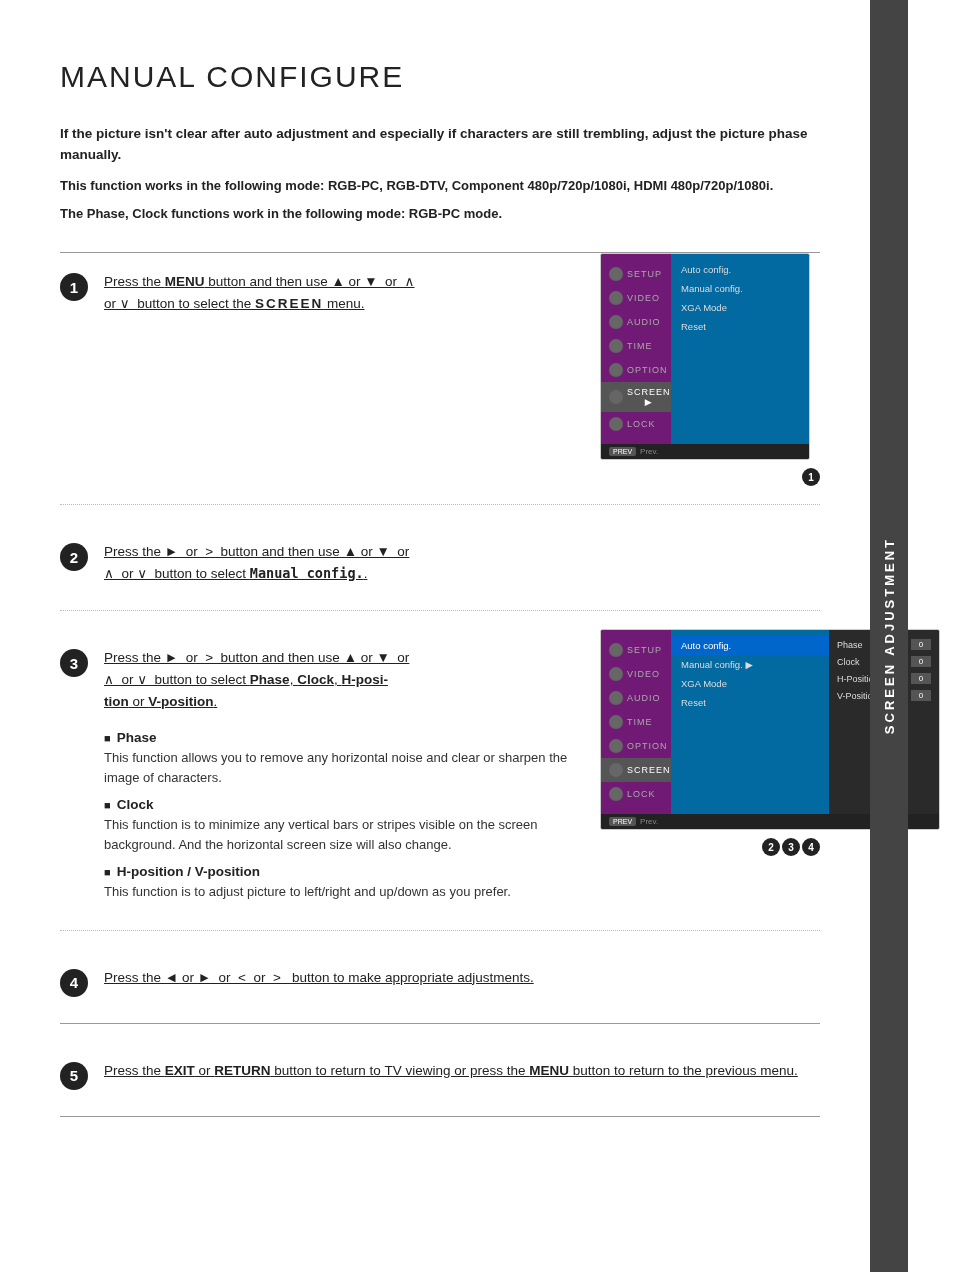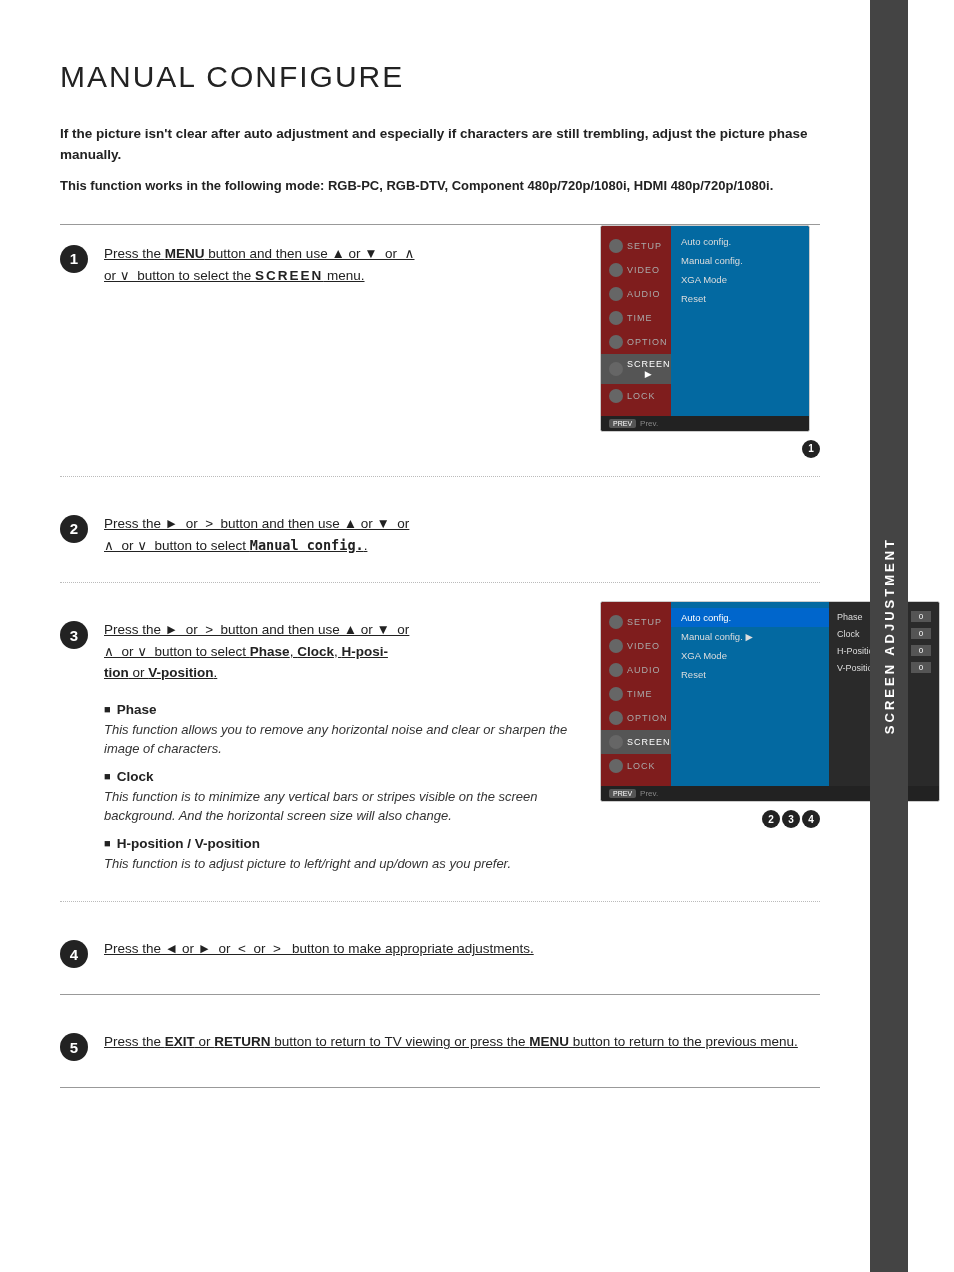--- a/index.html
+++ b/index.html
@@ -155,39 +155,38 @@
 
     .sub-item-title::before {
       content: "■";
       font-size: 11px;
     }
 
     .sub-item-desc {
       font-size: 13px;
       line-height: 1.5;
       color: #333;
-      font-style: italic;
     }
 
     
     .tv-menu {
       border: 1px solid #ccc;
       background: #1a1a1a;
       border-radius: 3px;
       overflow: hidden;
       width: 210px;
       margin-bottom: 8px;
     }
 
     .tv-menu-inner {
       display: flex;
     }
 
     .tv-sidebar {
-      background: #7f1d1d;
+      background: #701a75;
       width: 70px;
       padding: 8px 0;
     }
 
     .tv-sidebar-item {
       color: #aaa;
       font-size: 9px;
       padding: 5px 8px;
       text-align: center;
       letter-spacing: 1px;
@@ -316,20 +315,23 @@
 
     <h1 class="page-title">MANUAL CONFIGURE</h1>
 
     <p class="intro-bold">If the picture isn't clear after auto adjustment and especially if characters are still trembling, adjust the picture phase manually.</p>
 
     <p class="intro-normal">
       This function works in the following mode: <span class="underline">RGB-PC</span>, <span class="underline">RGB-DTV</span>,
       <span class="underline">Component 480p/720p/1080i</span>, <span class="underline">HDMI 480p/720p/1080i</span>.
     </p>
 
+    <p class="intro-normal">
+      The Phase, Clock functions work in the following mode: RGB-PC mode.
+    </p>
 
     <hr class="top-divider">
 
     <div class="two-col">
       <div class="step-left">
         <div class="step-row">
           <div class="step-circle">1</div>
           <div class="step-text">
             Press the <strong>MENU</strong> button and then use ▲ or ▼ &nbsp;or&nbsp; ∧<br>
             or ∨ &nbsp;button to select the <strong style="letter-spacing:2px;">SCREEN</strong> menu.

